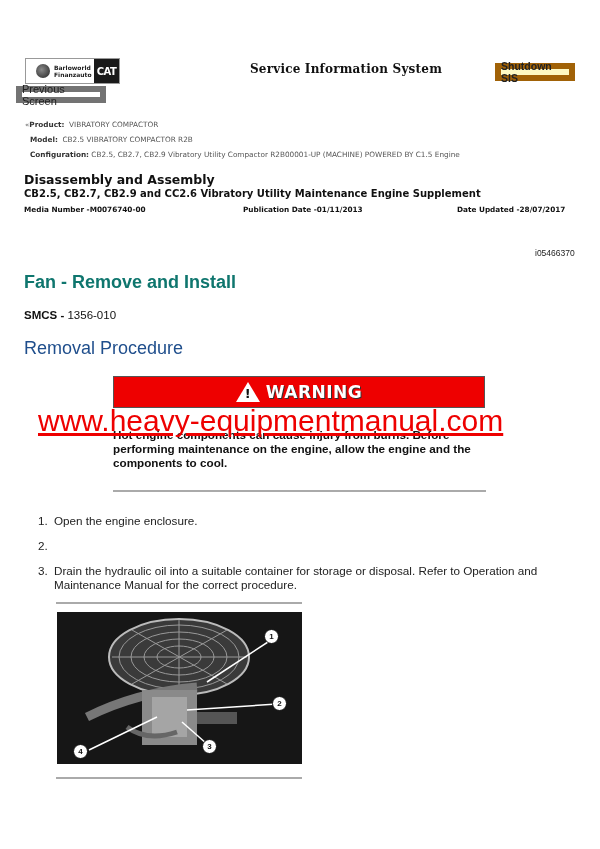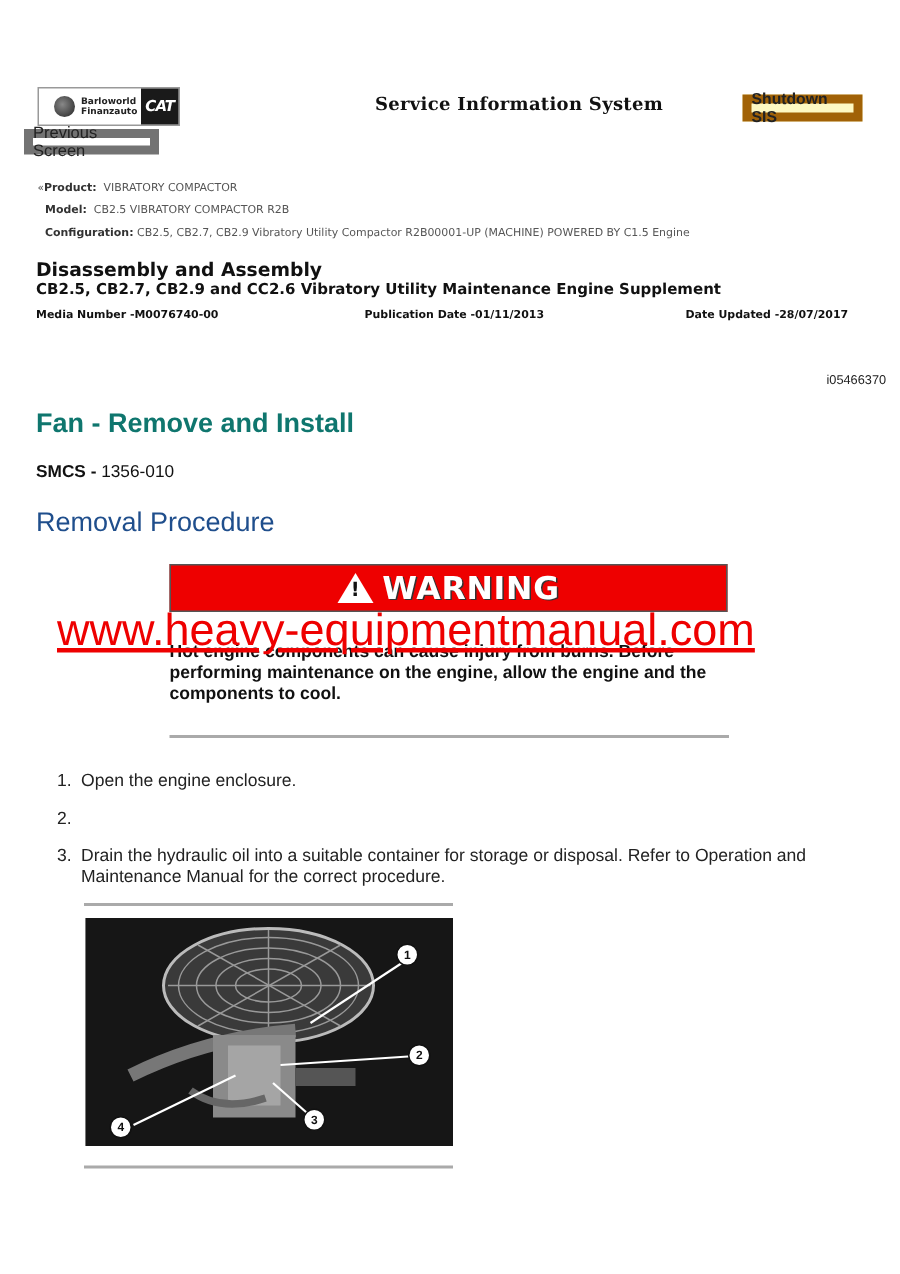--- a/index.html
+++ b/index.html
@@ -6,21 +6,21 @@
     html, body { width: 600px; height: 849px; background: #ffffff; overflow: hidden; }
     body { position: relative; font-family: "Liberation Sans", sans-serif; color: #000; }
 
     .logo-box {
       position: absolute; left: 25px; top: 58px; width: 95px; height: 26px;
       border: 1px solid #999; display: flex; background: #fff;
     }
     .logo-left { flex: 1; display: flex; align-items: center; padding-left: 10px; gap: 4px; }
     .globe { width: 14px; height: 14px; border-radius: 50%; background: radial-gradient(circle at 40% 40%, #888, #222); }
     .bw-text { font-family: "DejaVu Sans", sans-serif; font-weight: bold; font-size: 6px; line-height: 7px; color: #222; }
-    .cat-box { width: 25px; background: #1a1a1a; color: #fff; display: flex; align-items: center; justify-content: center; font-weight: bold; font-size: 10px; font-family: "DejaVu Sans", sans-serif; letter-spacing: -0.5px; font-style: italic; }
+    .cat-box { width: 25px; background: #1a1a1a; color: #fff; display: flex; align-items: center; justify-content: center; font-weight: bold; font-size: 10px; font-family: "DejaVu Sans", sans-serif; letter-spacing: -0.5px; }
 
     .prev-btn {
       position: absolute; left: 16px; top: 86px; width: 90px; height: 17px;
       border: 6px solid #737373; background: #fff; font-size: 11px; color: #222;
       display: flex; align-items: center; justify-content: center; cursor: pointer;
     }
     .sis-title {
       position: absolute; left: 250px; top: 62px; font-family: "DejaVu Serif", serif;
       font-weight: bold; font-size: 12px; color: #111; letter-spacing: 0.2px;
     }
@@ -37,34 +37,34 @@
     .meta.m3 { top: 150px; left: 30px; }
     .back-arrow { color: #555; font-size: 7px; }
 
     .doc-title { position: absolute; left: 24px; top: 172px; font-family: "DejaVu Sans", sans-serif; font-weight: bold; font-size: 12.5px; color: #111; }
     .doc-subtitle { position: absolute; left: 24px; top: 188px; font-family: "DejaVu Sans", sans-serif; font-weight: bold; font-size: 10px; color: #111; white-space: nowrap; }
     .pubrow { position: absolute; top: 205px; font-family: "DejaVu Sans", sans-serif; font-weight: bold; font-size: 7.3px; color: #111; white-space: nowrap; }
     .pub-media { left: 24px; }
     .pub-date { left: 243px; }
     .pub-updated { left: 457px; }
 
-    .ref-id { position: absolute; left: 535px; top: 248px; font-size: 8.5px; color: #222; margin-left: 16px; }
+    .ref-id { position: absolute; left: 535px; top: 248px; font-size: 8.5px; color: #222; }
 
     .h-fan { position: absolute; left: 24px; top: 272px; font-weight: bold; font-size: 18px; color: #0f766e; }
     .smcs { position: absolute; left: 24px; top: 309px; font-size: 11.5px; color: #111; }
     .smcs b { font-weight: bold; }
     .h-removal { position: absolute; left: 24px; top: 338px; font-weight: normal; font-size: 18px; color: #1f4e8c; }
 
     .warning-bar {
       position: absolute; left: 113px; top: 376px; width: 372px; height: 32px;
       background: #ee0000; border: 1px solid #555; display: flex; align-items: center; justify-content: center; gap: 6px;
     }
     .warn-tri { width: 0; height: 0; border-left: 12px solid transparent; border-right: 12px solid transparent; border-bottom: 20px solid #fff; position: relative; }
     .warn-tri::after { content: "!"; position: absolute; left: -3px; top: 4px; font-weight: bold; font-size: 13px; color: #111; font-family: "DejaVu Sans", sans-serif; }
-    .warn-label { font-family: "DejaVu Sans", sans-serif; font-weight: bold; font-size: 21px; color: #fff; letter-spacing: 0.5px; text-shadow: 1px 1px 0 #333; }
+    .warn-label { font-family: "DejaVu Sans", sans-serif; font-weight: bold; font-size: 17px; color: #fff; letter-spacing: 0.5px; text-shadow: 1px 1px 0 #333; }
 
     .warn-text { position: absolute; left: 113px; top: 428px; width: 380px; font-weight: bold; font-size: 11.7px; line-height: 14px; color: #111; }
     .warn-rule { position: absolute; left: 113px; top: 490px; width: 373px; height: 2px; background: #aaa; }
 
     .watermark { position: absolute; left: 38px; top: 404px; font-size: 30px; color: #ee0000; white-space: nowrap; letter-spacing: 0px; z-index: 5; text-decoration: underline; }
 
     .steps { position: absolute; left: 38px; top: 514px; width: 540px; list-style: none; font-size: 11.7px; color: #222; }
     .steps li { display: flex; margin-bottom: 11px; line-height: 14px; }
     .steps .num { width: 16px; flex: none; }
 

